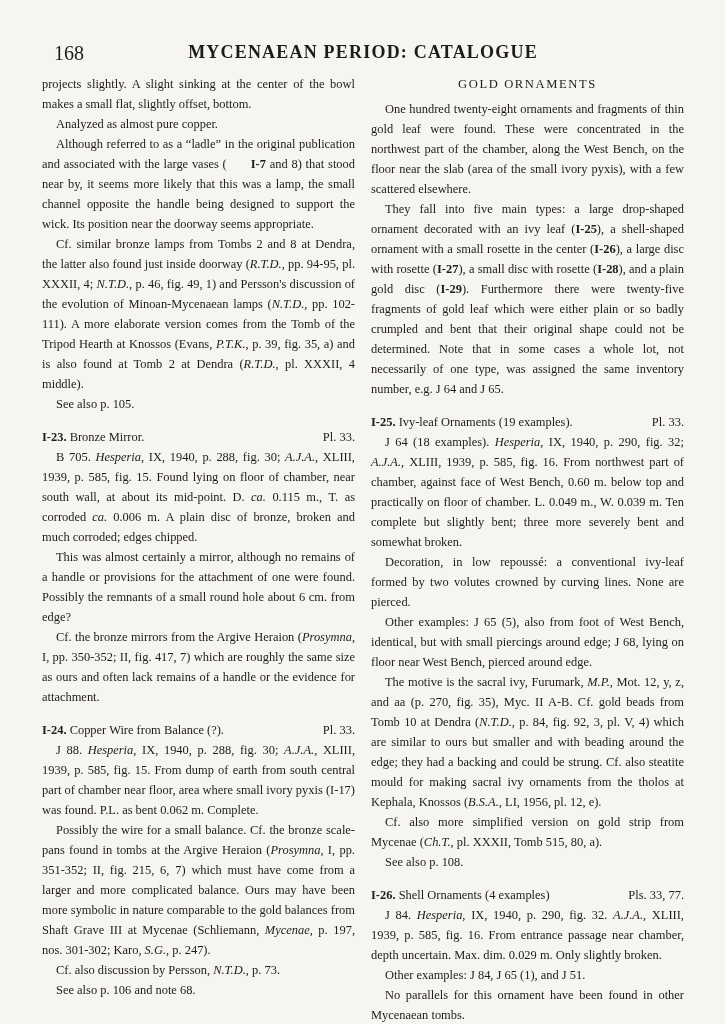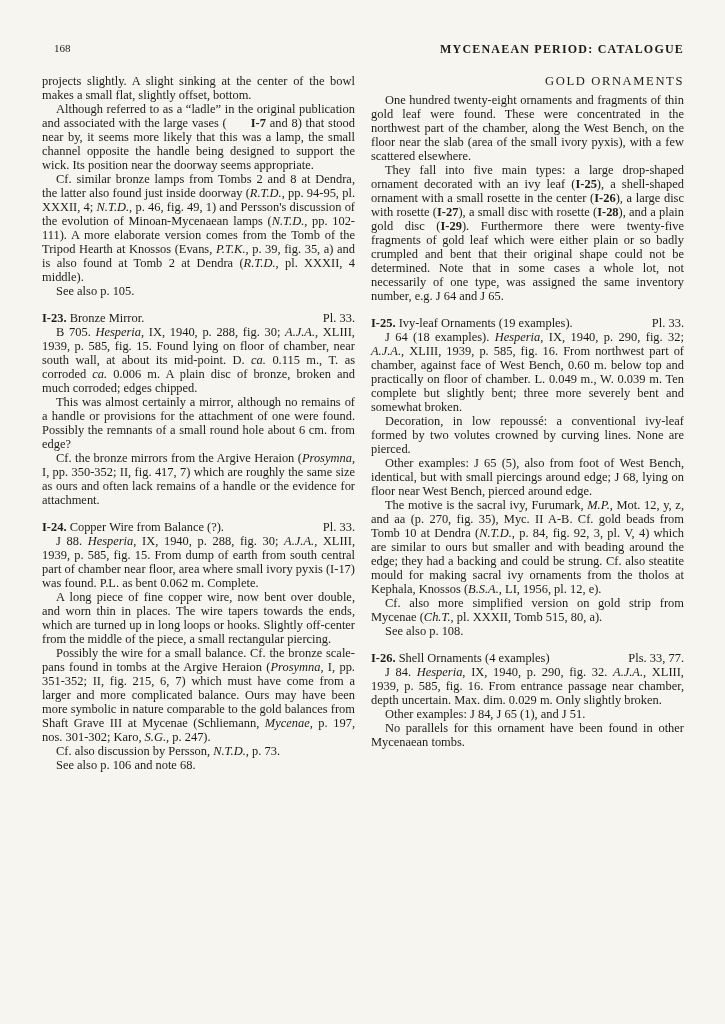--- a/index.html
+++ b/index.html
@@ -20,50 +20,50 @@
   }
   .page-header {
     position: relative;
     height: 22px;
     margin-bottom: 10px;
   }
   .page-number {
     position: absolute;
     left: 12px;
     top: 0;
-    font-size: 11px;
+    font-size: 20px;
   }
   .page-title {
     display: block;
-    text-align: right;
-    font-size: 12px;
+    text-align: center;
+    font-size: 18px;
     letter-spacing: 1.2px;
     font-weight: 700;
   }
   .columns {
     display: flex;
     gap: 16px;
     margin-top: 10px;
   }
   .column {
     flex: 1 1 0;
     font-size: 12.45px;
-    line-height: 14px;
+    line-height: 20px;
     text-align: justify;
     hyphens: auto;
   }
   .para {
     margin: 0;
     text-indent: 14px;
   }
   .para.no-indent {
     text-indent: 0;
   }
   .section-heading {
-    text-align: right;
+    text-align: center;
     letter-spacing: 1.6px;
     margin: 0 0 5px 0;
     font-size: 12.6px;
   }
   .entry-heading {
     display: flex;
     justify-content: space-between;
     margin-top: 13px;
   }
   .entry-num {
@@ -78,36 +78,36 @@
 <body>
 
 <div class="page">
   <div class="page-header">
     <span class="page-number">168</span>
     <span class="page-title">MYCENAEAN PERIOD: CATALOGUE</span>
   </div>
   <div class="columns">
     <div class="column">
         <p class="para no-indent">projects slightly. A slight sinking at the center of the bowl makes a small flat, slightly offset, bottom.</p>
+        <p class="para">Analyzed as almost pure copper.</p>
         <p class="para">Although referred to as a “ladle” in the original publication and associated with the large vases (<span style="font-weight: 700; margin-left: 24px;">I-7</span> and 8) that stood near by, it seems more likely that this was a lamp, the small channel opposite the handle being designed to support the wick. Its position near the doorway seems appropriate.</p>
         <p class="para">Cf. similar bronze lamps from Tombs 2 and 8 at Dendra, the latter also found just inside doorway (<span style="font-style: italic;">R.T.D.</span>, pp. 94-95, pl. XXXII, 4; <span style="font-style: italic;">N.T.D.</span>, p. 46, fig. 49, 1) and Persson's discussion of the evolution of Minoan-Mycenaean lamps (<span style="font-style: italic;">N.T.D.</span>, pp. 102-111). A more elaborate version comes from the Tomb of the Tripod Hearth at Knossos (Evans, <span style="font-style: italic;">P.T.K.</span>, p. 39, fig. 35, a) and is also found at Tomb 2 at Dendra (<span style="font-style: italic;">R.T.D.</span>, pl. XXXII, 4 middle).</p>
         <p class="para">See also p. 105.</p>
         <div class="entry-heading">
           <span class="entry-title"><span class="entry-num">I-23. </span>Bronze Mirror.</span>
           <span class="entry-plate">Pl. 33.</span>
         </div>
         <p class="para">B 705. <span style="font-style: italic;">Hesperia</span>, IX, 1940, p. 288, fig. 30; <span style="font-style: italic;">A.J.A.</span>, XLIII, 1939, p. 585, fig. 15. Found lying on floor of chamber, near south wall, at about its mid-point. D. <span style="font-style: italic;">ca.</span> 0.115 m., T. as corroded <span style="font-style: italic;">ca.</span> 0.006 m. A plain disc of bronze, broken and much corroded; edges chipped.</p>
         <p class="para">This was almost certainly a mirror, although no remains of a handle or provisions for the attachment of one were found. Possibly the remnants of a small round hole about 6 cm. from edge?</p>
         <p class="para">Cf. the bronze mirrors from the Argive Heraion (<span style="font-style: italic;">Prosymna</span>, I, pp. 350-352; II, fig. 417, 7) which are roughly the same size as ours and often lack remains of a handle or the evidence for attachment.</p>
         <div class="entry-heading">
           <span class="entry-title"><span class="entry-num">I-24. </span>Copper Wire from Balance (?).</span>
           <span class="entry-plate">Pl. 33.</span>
         </div>
         <p class="para">J 88. <span style="font-style: italic;">Hesperia</span>, IX, 1940, p. 288, fig. 30; <span style="font-style: italic;">A.J.A.</span>, XLIII, 1939, p. 585, fig. 15. From dump of earth from south central part of chamber near floor, area where small ivory pyxis (<span style="font-weight: 400;">I-17</span>) was found. P.L. as bent 0.062 m. Complete.</p>
-        <p class="para">A long piece of fine copper wire, now bent over double, and worn thin in places. The wire tapers towards the ends, which are turned up in long loops or hooks. Slightly off-center from the middle of the piece, a small rectangular piercing.</p>
         <p class="para">Possibly the wire for a small balance. Cf. the bronze scale-pans found in tombs at the Argive Heraion (<span style="font-style: italic;">Prosymna</span>, I, pp. 351-352; II, fig. 215, 6, 7) which must have come from a larger and more complicated balance. Ours may have been more symbolic in nature comparable to the gold balances from Shaft Grave III at Mycenae (Schliemann, <span style="font-style: italic;">Mycenae</span>, p. 197, nos. 301-302; Karo, <span style="font-style: italic;">S.G.</span>, p. 247).</p>
         <p class="para">Cf. also discussion by Persson, <span style="font-style: italic;">N.T.D.</span>, p. 73.</p>
         <p class="para">See also p. 106 and note 68.</p>
       </div>
     <div class="column">
         <div class="section-heading">GOLD ORNAMENTS</div>
         <p class="para">One hundred twenty-eight ornaments and fragments of thin gold leaf were found. These were concentrated in the northwest part of the chamber, along the West Bench, on the floor near the slab (area of the small ivory pyxis), with a few scattered elsewhere.</p>
         <p class="para">They fall into five main types: a large drop-shaped ornament decorated with an ivy leaf (<span style="font-weight: 700;">I-25</span>), a shell-shaped ornament with a small rosette in the center (<span style="font-weight: 700;">I-26</span>), a large disc with rosette (<span style="font-weight: 700;">I-27</span>), a small disc with rosette (<span style="font-weight: 700;">I-28</span>), and a plain gold disc (<span style="font-weight: 700;">I-29</span>). Furthermore there were twenty-five fragments of gold leaf which were either plain or so badly crumpled and bent that their original shape could not be determined. Note that in some cases a whole lot, not necessarily of one type, was assigned the same inventory number, e.g. J 64 and J 65.</p>
         <div class="entry-heading">
           <span class="entry-title"><span class="entry-num">I-25. </span>Ivy-leaf Ornaments (19 examples).</span>

